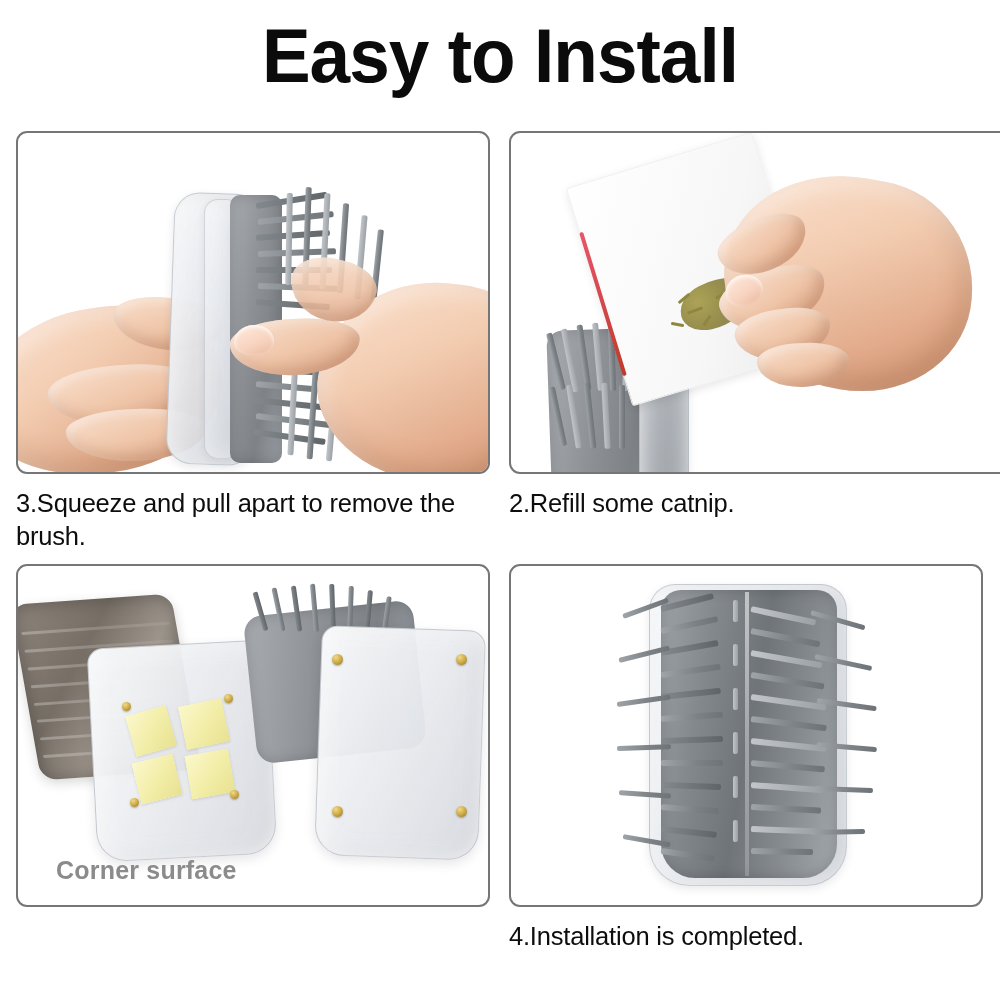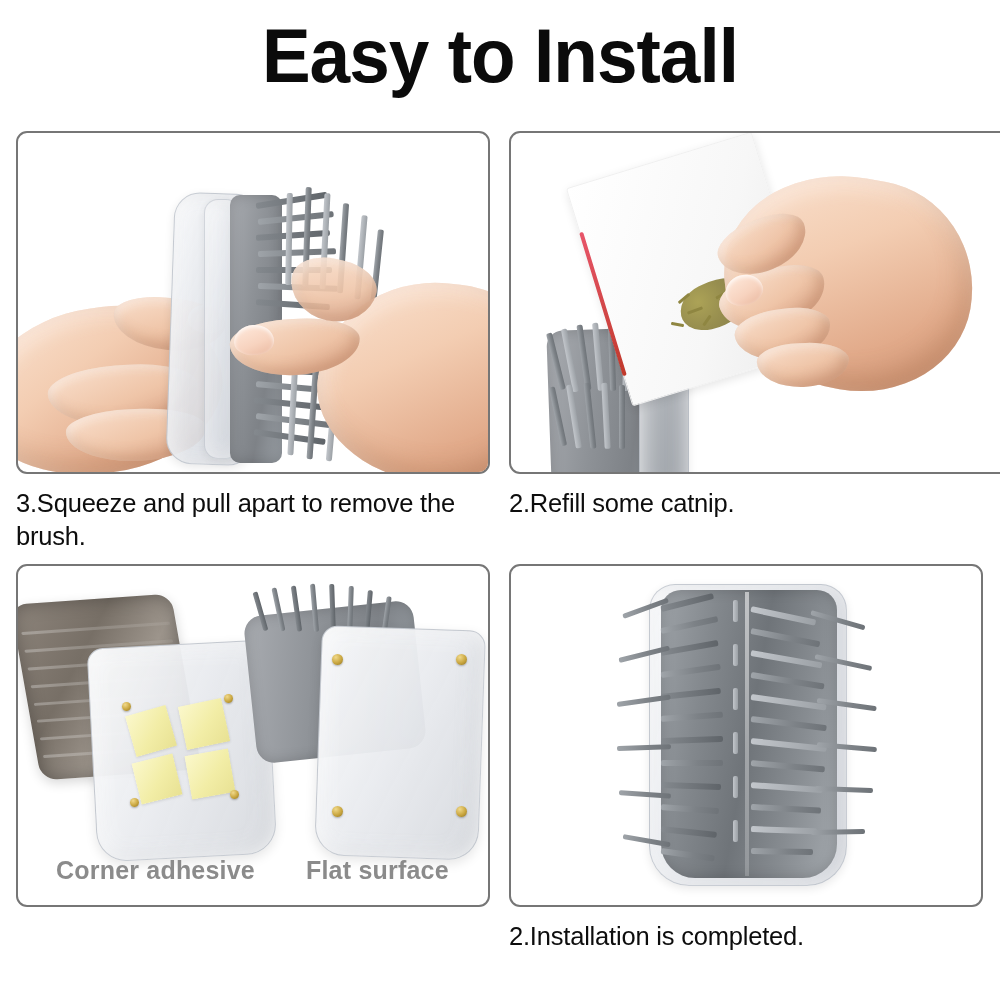--- a/index.html
+++ b/index.html
@@ -316,22 +316,21 @@
         <div class="bristle" style="left:330px; top:20px; width:5px; height:46px; transform:rotate(2deg);"></div>
         <div class="bristle dark" style="left:348px; top:24px; width:5px; height:44px; transform:rotate(5deg);"></div>
         <div class="bristle" style="left:366px; top:30px; width:5px; height:40px; transform:rotate(8deg);"></div>
 
         <div class="bracket" style="left:300px; top:62px; width:162px; height:228px; transform:rotate(2deg);"></div>
         <div class="screw" style="left:314px; top:88px;"></div>
         <div class="screw" style="left:438px; top:88px;"></div>
         <div class="screw" style="left:314px; top:240px;"></div>
         <div class="screw" style="left:438px; top:240px;"></div>
 
-        <div class="surface-label" style="left:38px; top:290px;">Corner adhesive</div>
-        <div class="surface-label" style="left:288px; top:290px;">Flat surface</div>
+        <div class="surface-label" style="left:38px; top:290px;">Corner surface</div>
       </div>
     </div>
   </div>
 
   <div class="cell c4">
     <div class="photo-frame">
       <div class="scene">
 
         <div class="cover" style="left:138px; top:18px; width:196px; height:300px; border-radius:26px 26px 40px 40px;"></div>
 
@@ -382,16 +381,16 @@
         <div class="bristle" style="left:300px; top:264px; width:54px; height:5px; transform:rotate(-1deg);"></div>
 
         <div class="bristle light" style="left:222px; top:34px;  width:5px; height:22px;"></div>
         <div class="bristle light" style="left:222px; top:78px;  width:5px; height:22px;"></div>
         <div class="bristle light" style="left:222px; top:122px; width:5px; height:22px;"></div>
         <div class="bristle light" style="left:222px; top:166px; width:5px; height:22px;"></div>
         <div class="bristle light" style="left:222px; top:210px; width:5px; height:22px;"></div>
         <div class="bristle light" style="left:222px; top:254px; width:5px; height:22px;"></div>
       </div>
     </div>
-    <div class="caption">2.Installation is completed.</div>
+    <div class="caption">4.Installation is completed.</div>
   </div>
 
 </div>
 
 </body></html>

